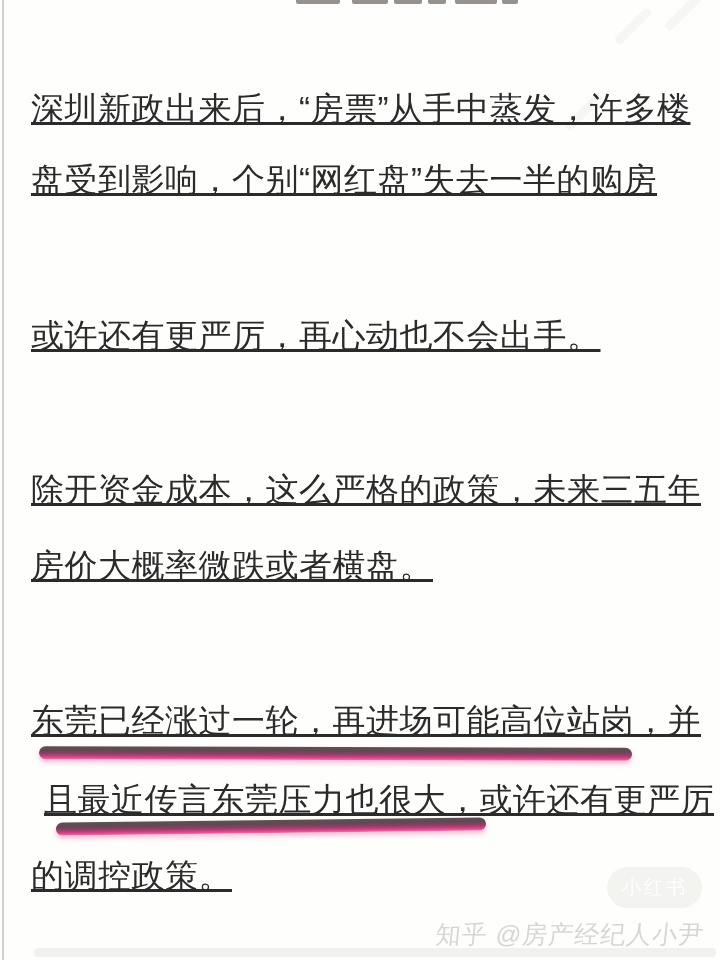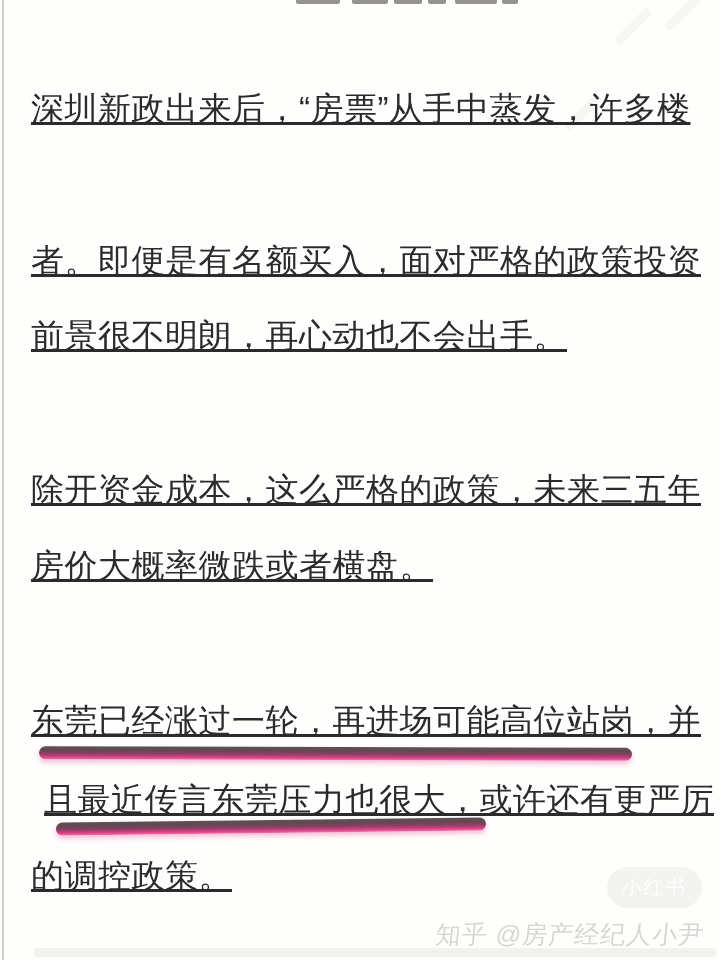--- a/index.html
+++ b/index.html
@@ -91,22 +91,22 @@
   <div class="top-mark tm3"></div>
   <div class="top-mark tm4"></div>
   <div class="top-mark tm5"></div>
   <div class="top-mark tm6"></div>
 
   <div class="slash s1"></div>
   <div class="slash s2"></div>
   <div class="slash s3"></div>
 
   <div class="line l1">深圳新政出来后，“房票”从手中蒸发，许多楼</div>
-  <div class="line l3">者。即便是有名额买入，面对严格的政策投资</div>
-  <div class="line l4">前景很不明朗，再心动也不会出手。</div>
+  <div class="line l2">盘受到影响，个别“网红盘”失去一半的购房</div>
+  <div class="line l4">或许还有更严厉，再心动也不会出手。</div>
   <div class="line l5">除开资金成本，这么严格的政策，未来三五年</div>
   <div class="line l6">房价大概率微跌或者横盘。</div>
   <div class="line l7">东莞已经涨过一轮，再进场可能高位站岗，并</div>
   <div class="line l8">且最近传言东莞压力也很大，或许还有更严厉</div>
   <div class="line l9">的调控政策。</div>
 
   <div class="marker m1"></div>
   <div class="marker m2"></div>
 
   <div class="xhs">

